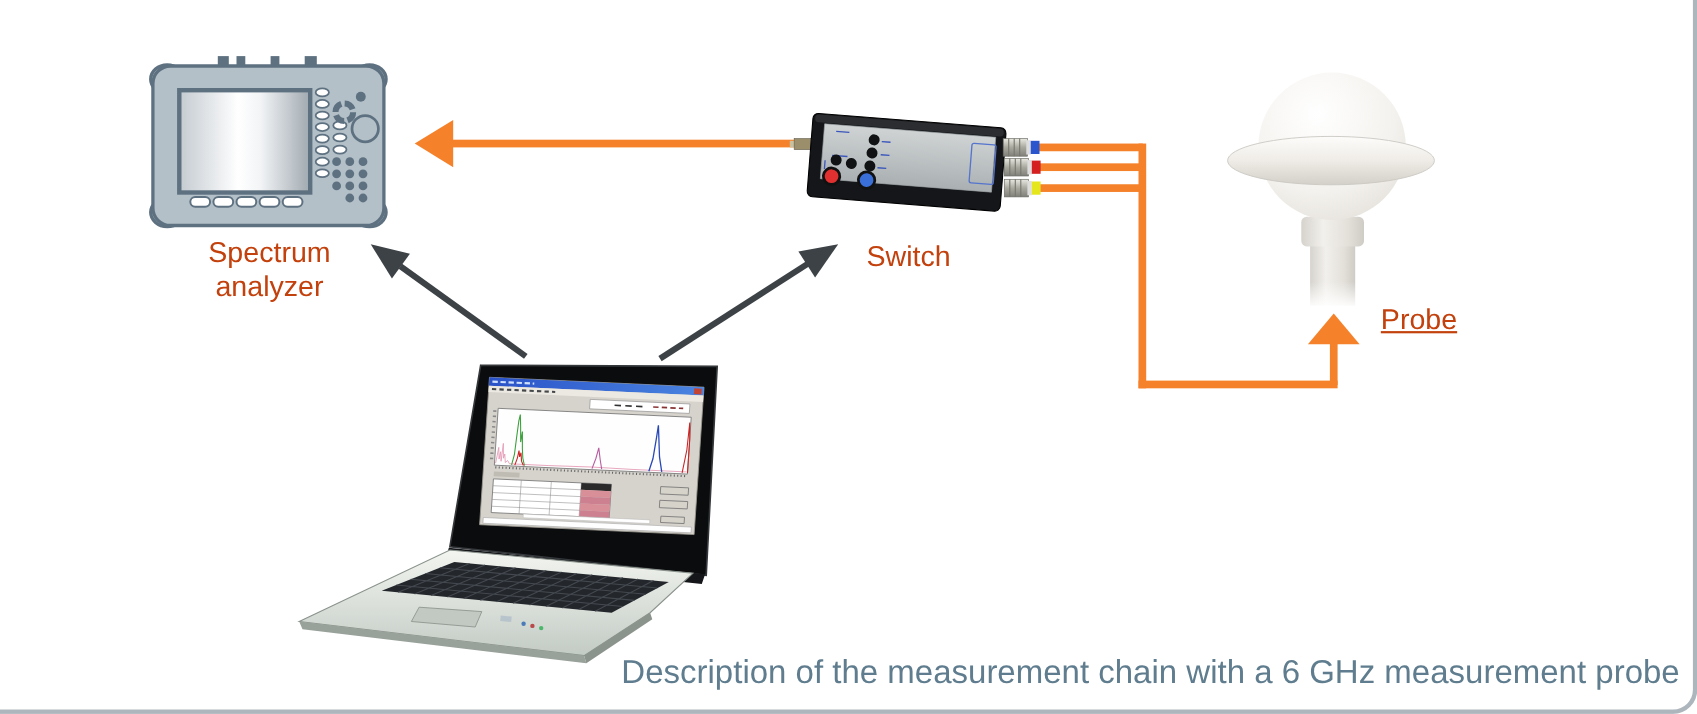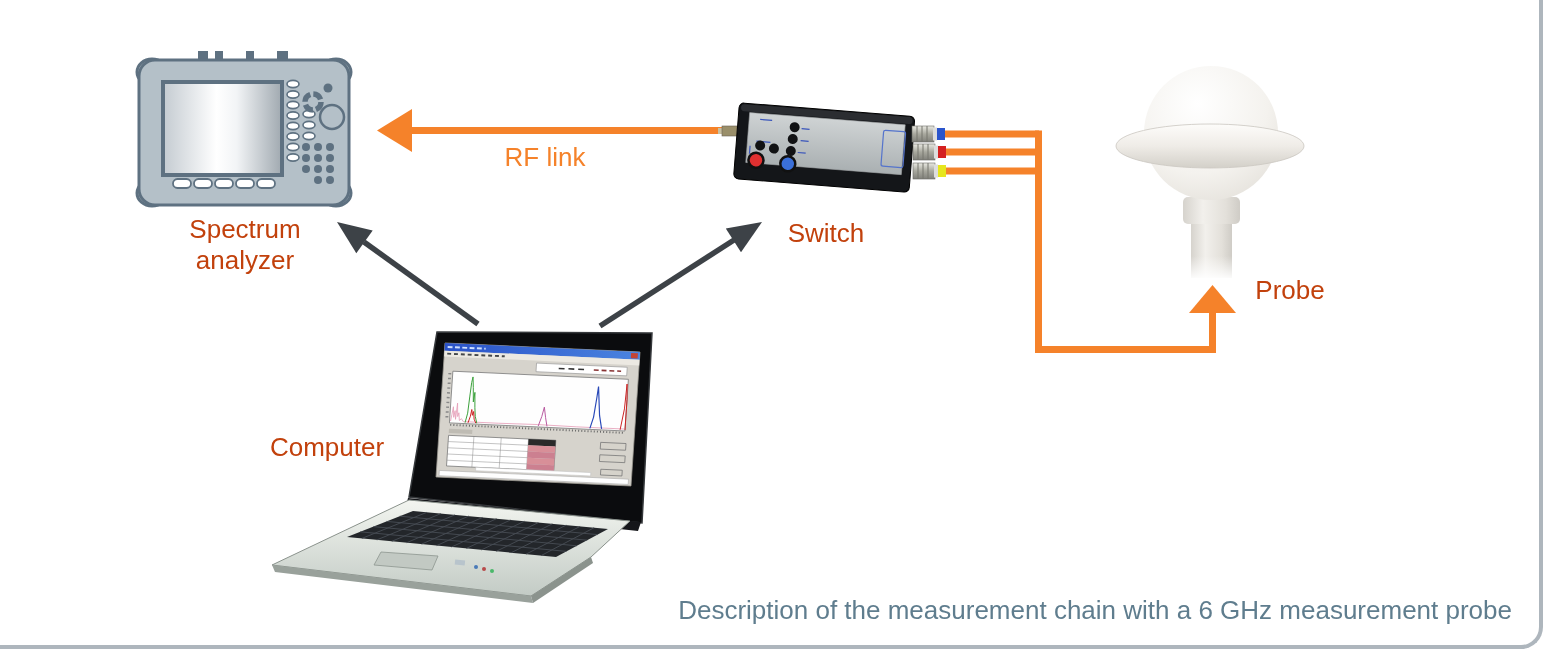--- a/index.html
+++ b/index.html
@@ -22,22 +22,22 @@
     position:absolute;
     font-size:26px;
     line-height:1.18;
     color:#c2410c;
     text-align:center;
     white-space:pre-line;
   }
   .label.orange{color:#f5822a;}
   .caption{
     position:absolute;
-    right:31px;top:595px;
-    font-size:26px;
+    right:16px;top:595px;
+    font-size:30px;
     color:#5f7d8e;
     white-space:nowrap;
   }
 </style>
 </head>
 <body>
 
 <div class="canvas">
 
   <svg class="diagram" width="1543" height="649" viewBox="0 0 1543 649">
@@ -289,22 +289,20 @@
         <rect x="455" y="560" width="10" height="5" fill="#b8c4cc" transform="rotate(6 460 562)"></rect>
       </g>
     </g>
   </svg>
 
   <div class="label" style="left:145px;top:214px;width:200px;">Spectrum
 analyzer</div>
 
   <div class="label" style="left:756px;top:199px;width:140px;margin-top:19px;">Switch</div>
 
-  <div class="label" style="left:252px;top:432px;width:150px;">Computer</div>
-
-  <div class="label" style="left:1235px;top:275px;width:110px;">Probe</div>
-
-  <div class="label orange" style="left:470px;top:142px;width:150px;">RF link</div>
+
+  <div class="label" style="left:1235px;top:275px;width:110px;text-decoration:underline;">Probe</div>
+
 
   <div class="caption">Description of the measurement chain with a 6 GHz measurement probe</div>
 
   <div class="frame"></div>
 </div>
 
 </body></html>

